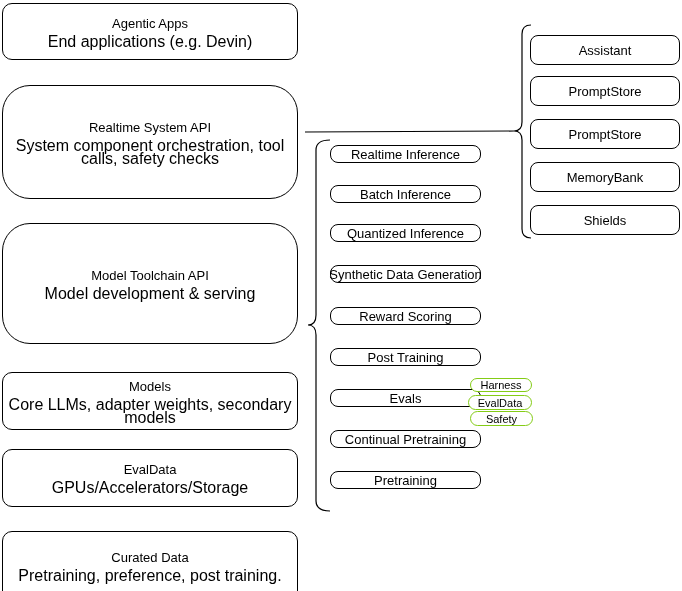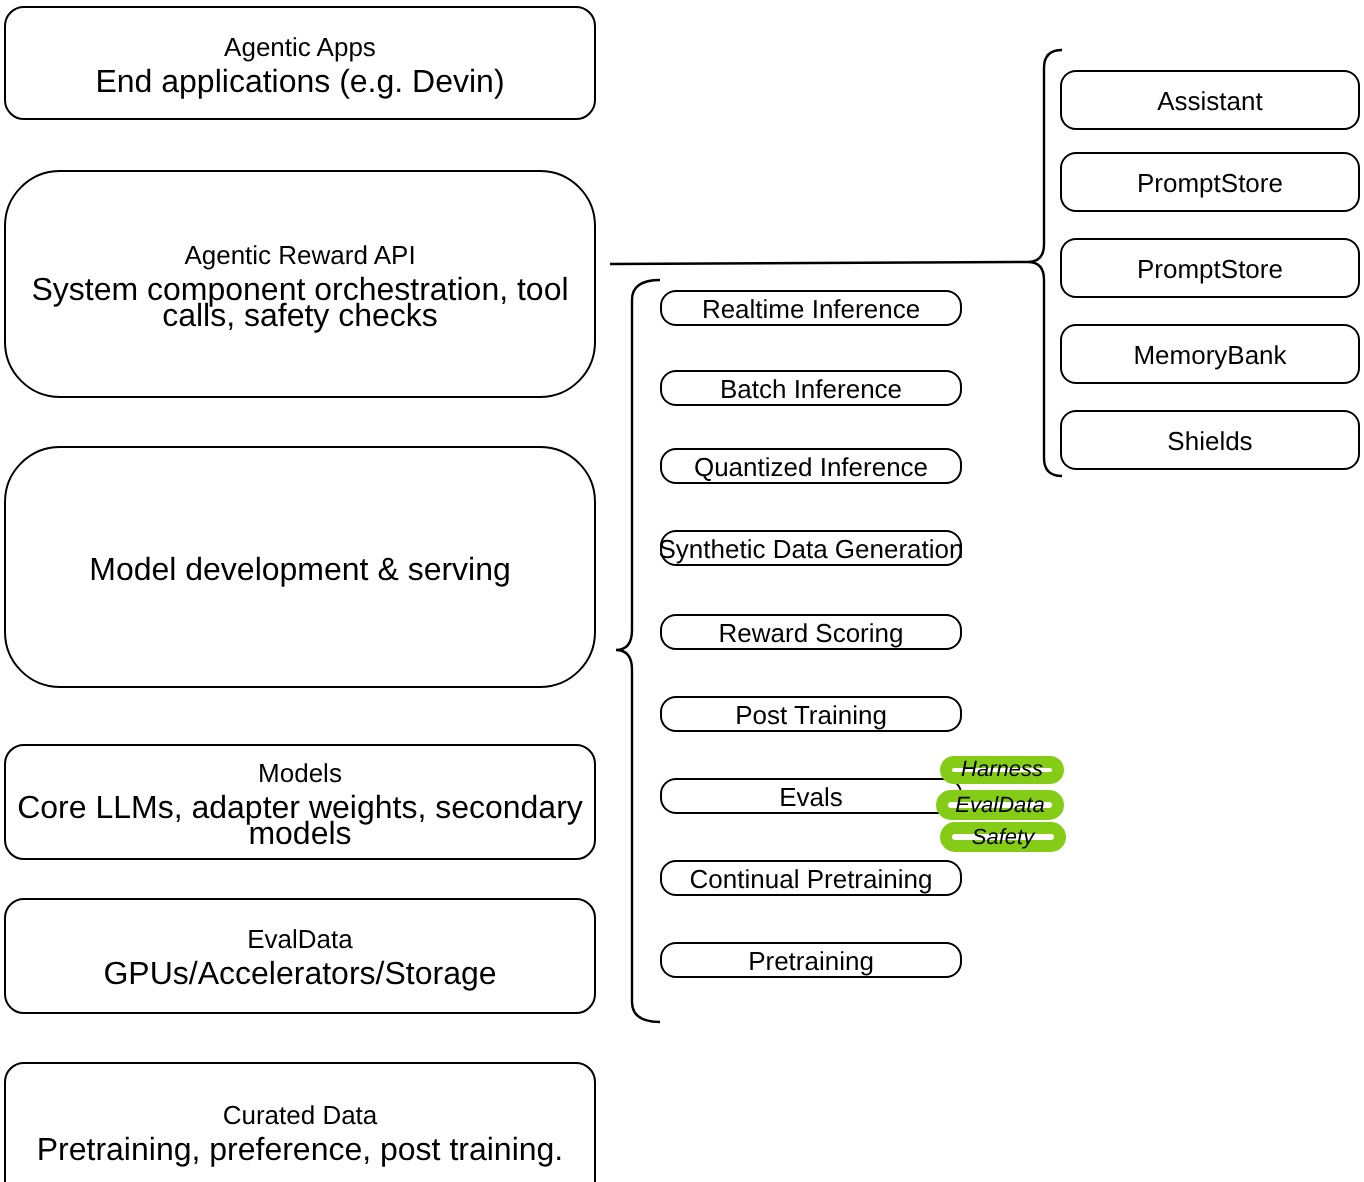--- a/index.html
+++ b/index.html
@@ -32,30 +32,29 @@
     left: 330px; width: 151px; height: 18px;
     border-radius: 8px; font-size: 13px; white-space: nowrap;
   }
   .comp-node {
     left: 530px; width: 150px; height: 30px;
     border-radius: 8px; font-size: 13px; white-space: nowrap;
   }
   .pill {
     position: absolute;
     box-sizing: border-box;
-    border: 6px solid #84cc16;
+    border: 1px solid #84cc16;
     background: #ffffff;
     border-radius: 9px;
     display: flex;
     align-items: center;
     justify-content: center;
     font-size: 11px;
     white-space: nowrap;
     z-index: 3;
-    font-style: italic;
   }
   .overlay {
     position: absolute;
     left: 0; top: 0;
     width: 682px; height: 591px;
     z-index: 1;
     pointer-events: none;
   }
 </style>
 </head>
@@ -68,25 +67,26 @@
     <path d="M531,25 Q522,25 522,34 L522,122 Q522,131 514,131 Q522,131 522,140 L522,229 Q522,238 531,238" stroke="#000000" stroke-width="1.2" fill="none"></path>
     <path d="M330,140 Q316,140 316,150 L316,315 Q316,325 308,325 Q316,325 316,335 L316,501 Q316,511 330,511" stroke="#000000" stroke-width="1.2" fill="none"></path>
   </svg>
 
   <div class="node stack-node" style="top:3px;height:57px">
     <div class="title">Agentic Apps</div>
     <div class="subtitle">End applications (e.g. Devin)</div>
   </div>
 
   <div class="node stack-node big-radius" style="top:85px;height:114px">
-    <div class="title">Agentic Reward API</div>
+    <div class="title">Realtime System API</div>
     <div class="subtitle">System component orchestration, tool calls, safety checks</div>
   </div>
 
   <div class="node stack-node big-radius" style="top:223px;height:121px">
+    <div class="title">Model Toolchain API</div>
     <div class="subtitle">Model development &amp; serving</div>
   </div>
 
   <div class="node stack-node" style="top:372px;height:58px">
     <div class="title">Models</div>
     <div class="subtitle">Core LLMs, adapter weights, secondary models</div>
   </div>
 
   <div class="node stack-node" style="top:449px;height:58px">
     <div class="title">EvalData</div>

